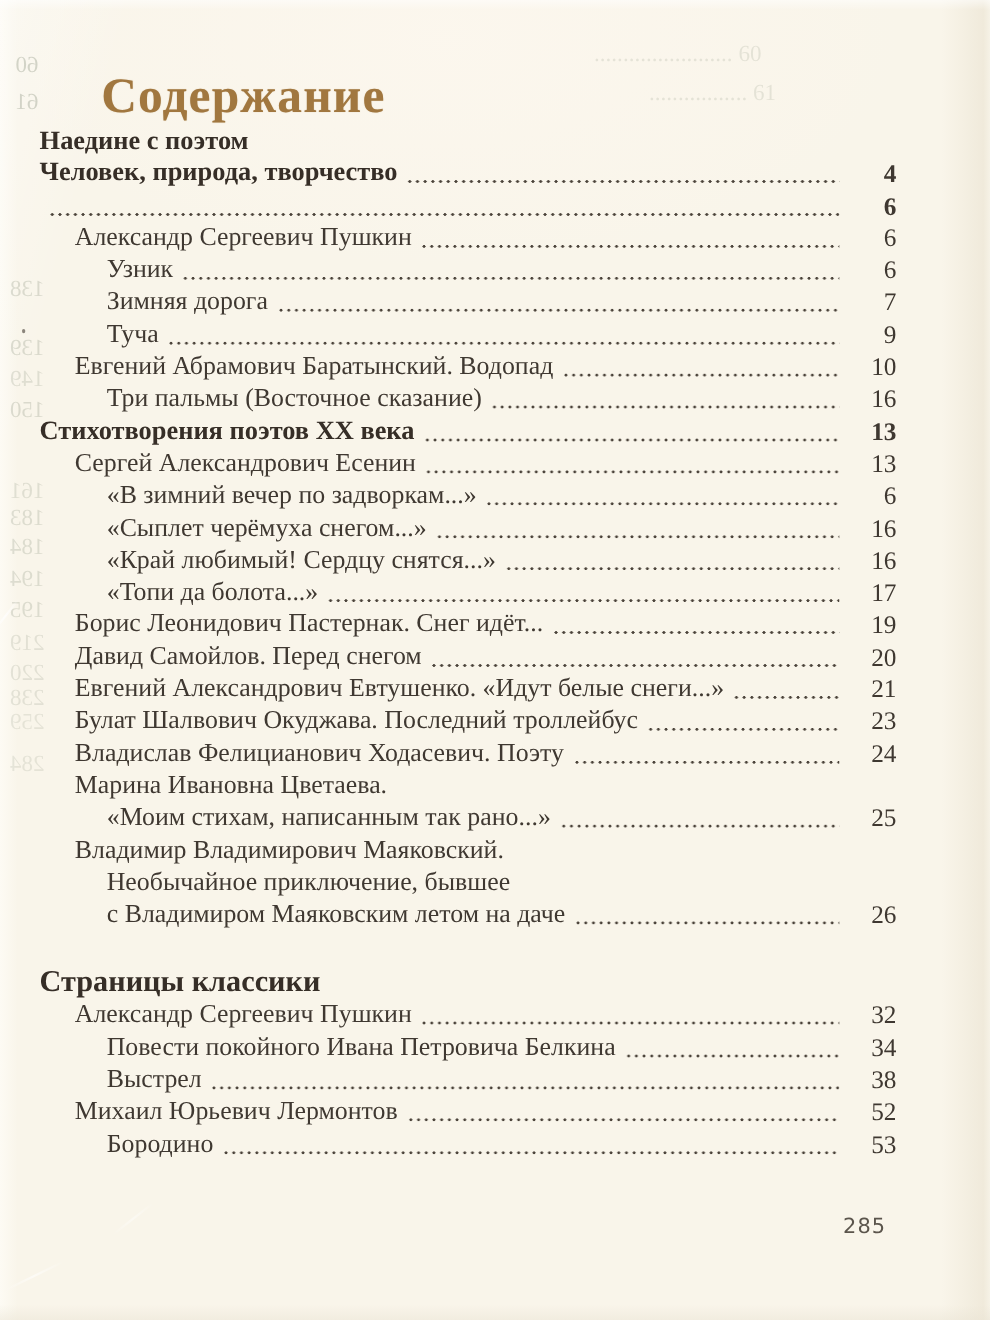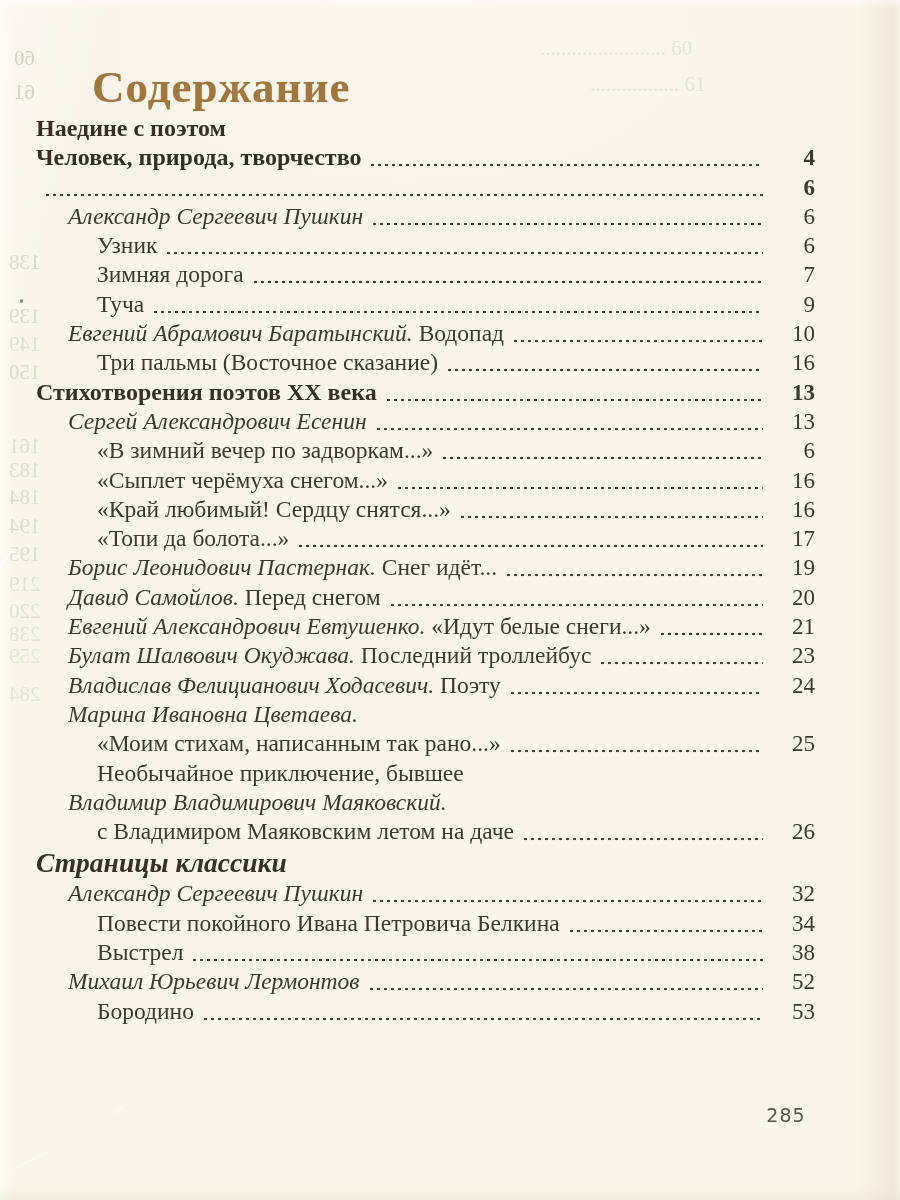--- a/index.html
+++ b/index.html
@@ -44,28 +44,28 @@
   .row {
     display: flex;
     align-items: stretch;
     height: 29.3px;
     line-height: 29.3px;
     font-size: 23.5px;
     white-space: nowrap;
   }
   .row .txt { flex: 0 0 auto; }
   .s-bold { font-weight: bold; color: #362e27; font-size: 24px; }
-  .s-italic .label { font-style: italic; }
+  .s-italic .label { }
   .s-italic .label2 { font-style: normal; }
   .s-section {
+    margin-top: 29px;
     height: 33px; line-height: 33px;
     font-weight: bold;
     font-size: 27.5px;
     color: #362e27;
-    font-style: italic;
   }
   .leader {
     flex: 1 1 auto;
     margin: 0 10px 0 8px;
     background-image: radial-gradient(circle, #4a4239 1.25px, rgba(0,0,0,0) 1.55px);
     background-repeat: repeat-x;
     background-size: 7px 4px;
     background-position: left 20px;
     min-width: 12px;
   }
@@ -221,26 +221,26 @@
   </div>
       <div class="row lv1 s-italic">
     <span class="txt"><span class="label">Марина Ивановна Цветаева.</span></span>
 
   </div>
       <div class="row lv2 s-plain">
     <span class="txt"><span class="label">«Моим стихам, написанным так рано...»</span></span>
     <span class="leader"></span>
     <span class="pg">25</span>
   </div>
+      <div class="row lv1 s-italic">
+    <span class="txt"><span class="label">Владимир Владимирович Маяковский.</span></span>
+
+  </div>
       <div class="row lv2 s-plain">
     <span class="txt"><span class="label">Необычайное приключение, бывшее</span></span>
-
-  </div>
-      <div class="row lv1 s-italic">
-    <span class="txt"><span class="label">Владимир Владимирович Маяковский.</span></span>
 
   </div>
       <div class="row lv2 s-plain">
     <span class="txt"><span class="label">с Владимиром Маяковским летом на даче</span></span>
     <span class="leader"></span>
     <span class="pg">26</span>
   </div>
       <div class="row lv0 s-section">
     <span class="txt"><span class="label">Страницы классики</span></span>
 

